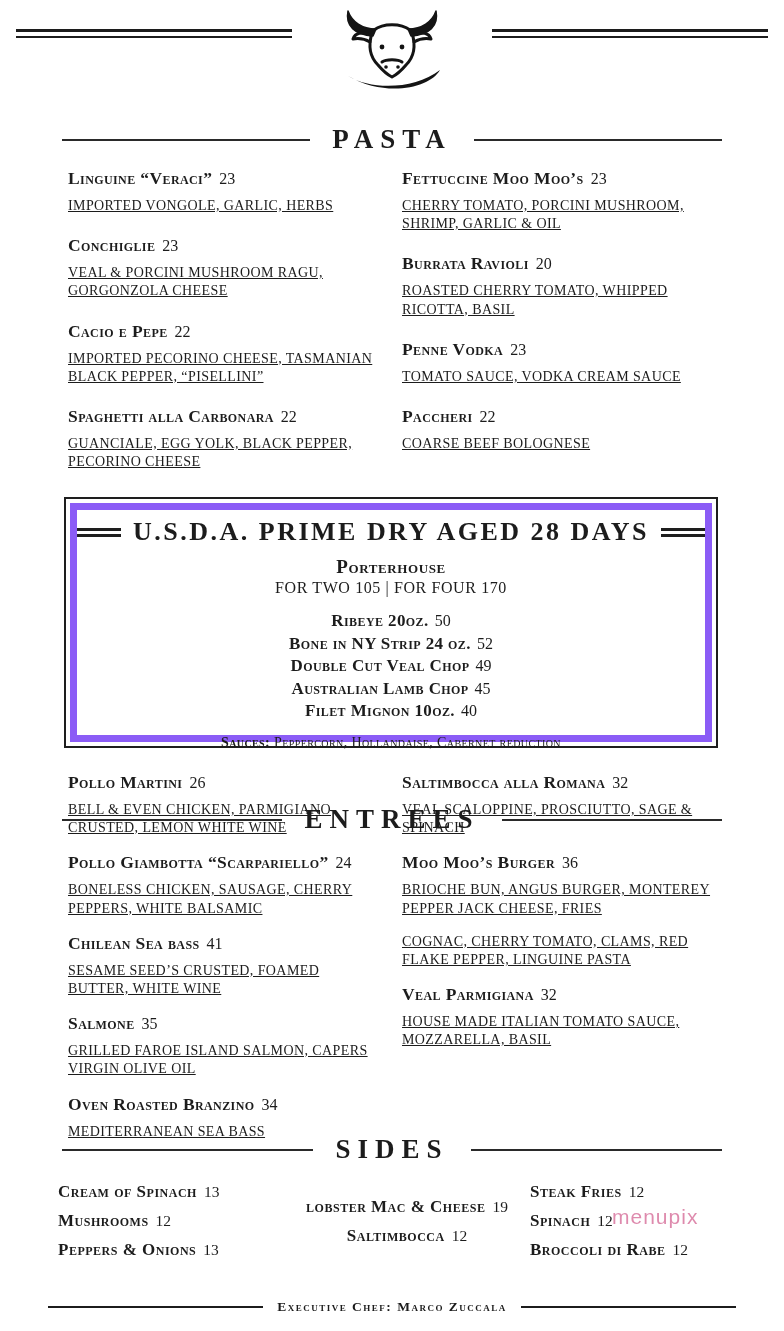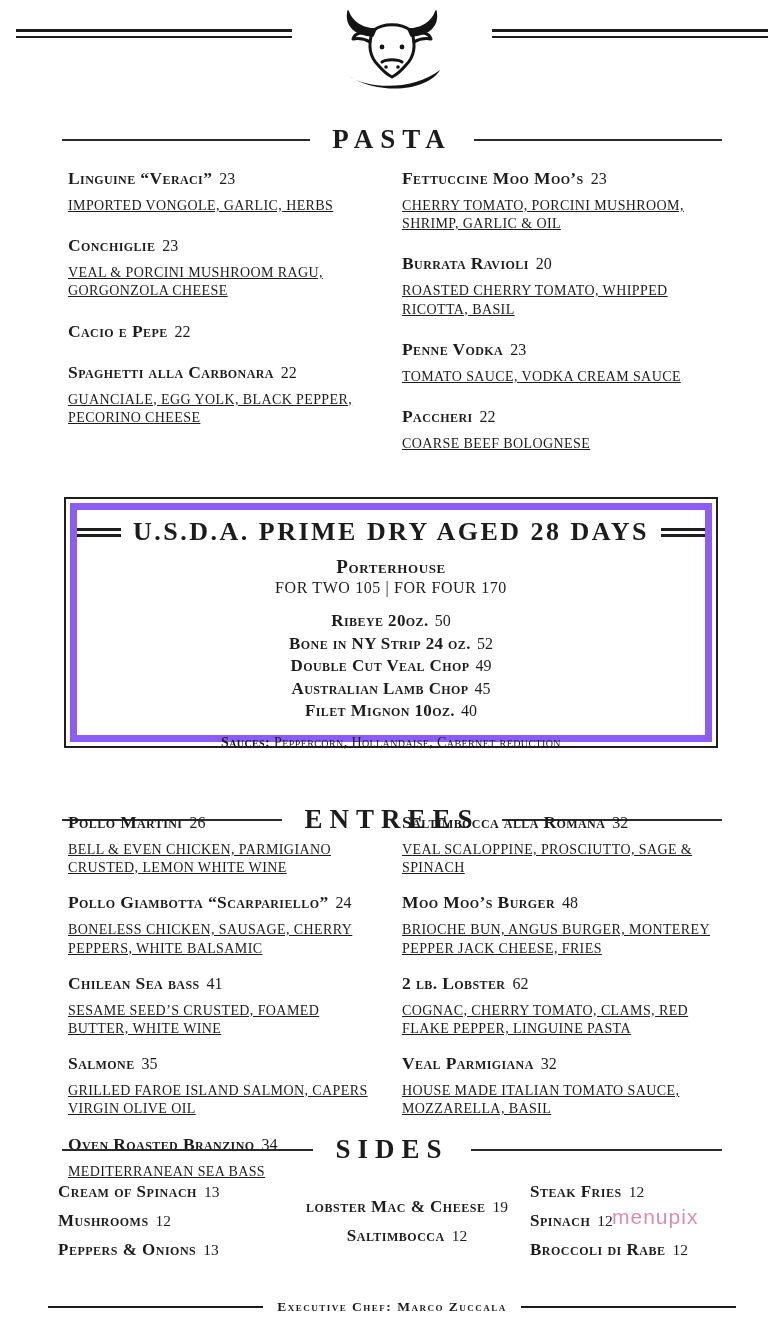--- a/index.html
+++ b/index.html
@@ -110,20 +110,21 @@
       <div class="mi">
         <div><span class="mi-name">Linguine “Veraci”</span><span class="mi-price">23</span></div>
         <div class="mi-desc">IMPORTED VONGOLE, GARLIC, HERBS</div>
       </div>
       <div class="mi">
         <div><span class="mi-name">Conchiglie</span><span class="mi-price">23</span></div>
         <div class="mi-desc">VEAL &amp; PORCINI MUSHROOM RAGU, GORGONZOLA CHEESE</div>
       </div>
       <div class="mi">
         <div><span class="mi-name">Cacio e Pepe</span><span class="mi-price">22</span></div>
+        <div class="mi-desc">IMPORTED PECORINO CHEESE, TASMANIAN BLACK PEPPER, “PISELLINI”</div>
       </div>
       <div class="mi">
         <div><span class="mi-name">Spaghetti alla Carbonara</span><span class="mi-price">22</span></div>
         <div class="mi-desc">GUANCIALE, EGG YOLK, BLACK PEPPER, PECORINO CHEESE</div>
       </div>
     </div>
     <div class="colR">
       <div class="mi">
         <div><span class="mi-name">Fettuccine Moo Moo’s</span><span class="mi-price">23</span></div>
         <div class="mi-desc">CHERRY TOMATO, PORCINI MUSHROOM, SHRIMP, GARLIC &amp; OIL</div>
@@ -164,21 +165,21 @@
       </div>
     </div>
   </div>
 
   <div class="sec-head" style="top:804px;">
     <div class="hline"></div>
     <div class="sec-title">ENTREES</div>
     <div class="hline"></div>
   </div>
 
-  <div class="cols entrees-cols" style="top:812px;">
+  <div class="cols entrees-cols" style="top:772px;">
     <div class="colL">
       <div class="mi">
         <div><span class="mi-name">Pollo Martini</span><span class="mi-price">26</span></div>
         <div class="mi-desc">BELL &amp; EVEN CHICKEN, PARMIGIANO CRUSTED, LEMON WHITE WINE</div>
       </div>
       <div class="mi">
         <div><span class="mi-name">Pollo Giambotta “Scarpariello”</span><span class="mi-price">24</span></div>
         <div class="mi-desc">BONELESS CHICKEN, SAUSAGE, CHERRY PEPPERS, WHITE BALSAMIC</div>
       </div>
       <div class="mi">
@@ -193,25 +194,24 @@
         <div><span class="mi-name">Oven Roasted Branzino</span><span class="mi-price">34</span></div>
         <div class="mi-desc">MEDITERRANEAN SEA BASS</div>
       </div>
     </div>
     <div class="colR">
       <div class="mi">
         <div><span class="mi-name">Saltimbocca alla Romana</span><span class="mi-price">32</span></div>
         <div class="mi-desc">VEAL SCALOPPINE, PROSCIUTTO, SAGE &amp; SPINACH</div>
       </div>
       <div class="mi">
-        <div><span class="mi-name">Moo Moo’s Burger</span><span class="mi-price">48</span></div>
+        <div><span class="mi-name">Moo Moo’s Burger</span><span class="mi-price">36</span></div>
         <div class="mi-desc">BRIOCHE BUN, ANGUS BURGER, MONTEREY PEPPER JACK CHEESE, FRIES</div>
       </div>
       <div class="mi">
-        <div><span class="mi-name">2 lb. Lobster</span><span class="mi-price">62</span></div>
         <div class="mi-desc">COGNAC, CHERRY TOMATO, CLAMS, RED FLAKE PEPPER, LINGUINE PASTA</div>
       </div>
       <div class="mi">
         <div><span class="mi-name">Veal Parmigiana</span><span class="mi-price">32</span></div>
         <div class="mi-desc">HOUSE MADE ITALIAN TOMATO SAUCE, MOZZARELLA, BASIL</div>
       </div>
     </div>
   </div>
 
   <div class="sec-head" style="top:1134px;">

